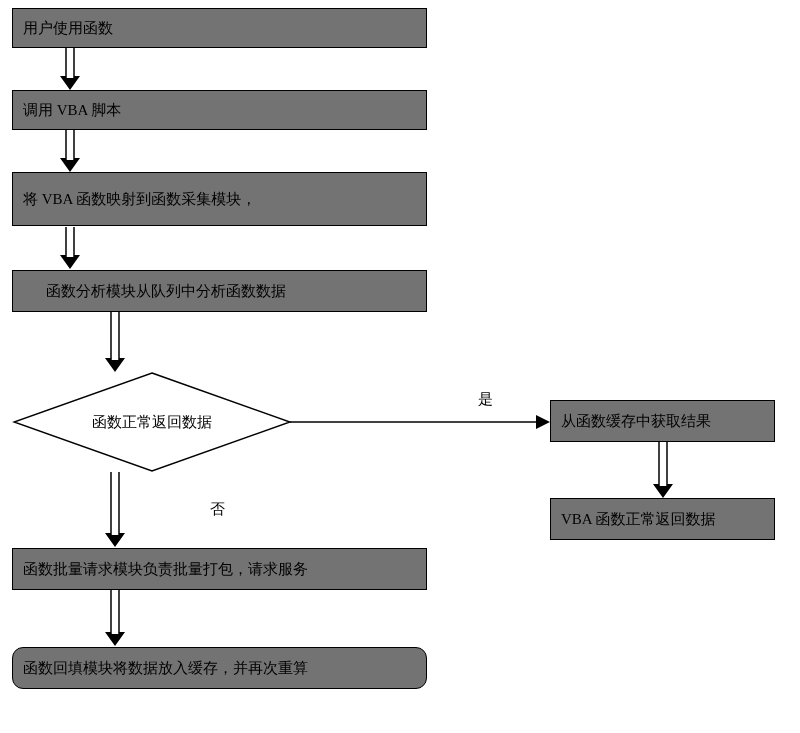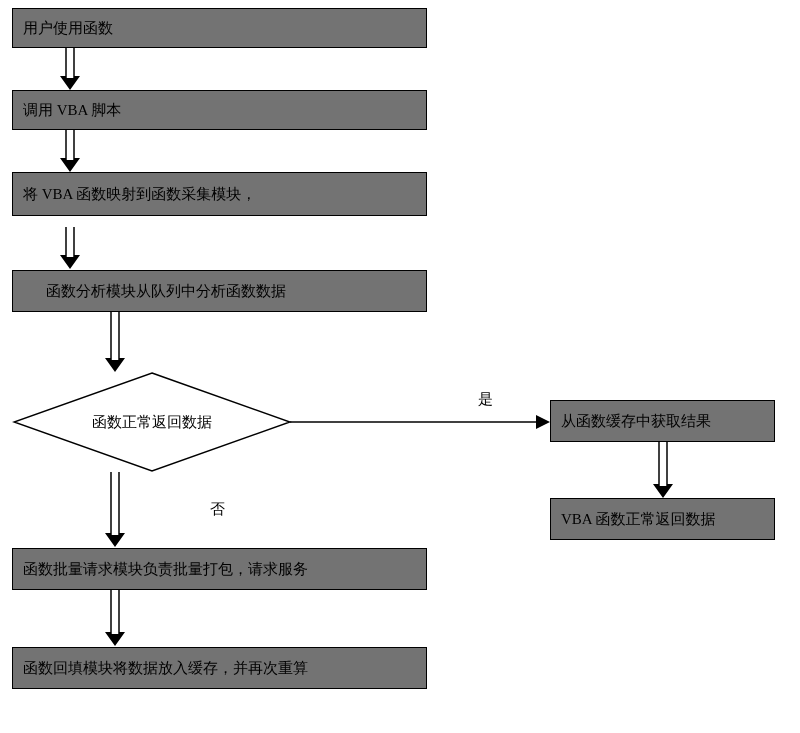--- a/index.html
+++ b/index.html
@@ -70,21 +70,21 @@
 </div>
 
 <div class="arrow" style="left:60px; top:130px;">
   <svg width="20" height="42">
     <line x1="6" y1="0" x2="6" y2="30" stroke="black" stroke-width="1.5"></line>
     <line x1="14" y1="0" x2="14" y2="30" stroke="black" stroke-width="1.5"></line>
     <polygon points="10,42 0,28 6,28 6,30 14,30 14,28 20,28" fill="black"></polygon>
   </svg>
 </div>
 
-<div class="box" style="left:12px; top:172px; width:415px; height:44px;">
+<div class="box" style="left:12px; top:172px; width:415px; height:54px;">
   <span>将 VBA 函数映射到函数采集模块，</span>
 </div>
 
 <div class="arrow" style="left:60px; top:227px;">
   <svg width="20" height="42">
     <line x1="6" y1="0" x2="6" y2="30" stroke="black" stroke-width="1.5"></line>
     <line x1="14" y1="0" x2="14" y2="30" stroke="black" stroke-width="1.5"></line>
     <polygon points="10,42 0,28 6,28 6,30 14,30 14,28 20,28" fill="black"></polygon>
   </svg>
 </div>
@@ -130,21 +130,21 @@
 </div>
 
 <div class="arrow" style="left:105px; top:590px;">
   <svg width="20" height="56">
     <line x1="6" y1="0" x2="6" y2="44" stroke="black" stroke-width="1.5"></line>
     <line x1="14" y1="0" x2="14" y2="44" stroke="black" stroke-width="1.5"></line>
     <polygon points="10,56 0,42 6,42 6,44 14,44 14,42 20,42" fill="black"></polygon>
   </svg>
 </div>
 
-<div class="box" style="left:12px; top:647px; width:415px; height:42px;">
+<div class="box" style="left:12px; top:647px; width:415px; height:42px;border-radius:11px;">
   <span>函数回填模块将数据放入缓存，并再次重算</span>
 </div>
 
 <div class="box" style="left:550px; top:400px; width:225px; height:42px;align-items:center;">
   <span>从函数缓存中获取结果</span>
 </div>
 
 <div class="arrow" style="left:653px; top:442px;">
   <svg width="20" height="56">
     <line x1="6" y1="0" x2="6" y2="44" stroke="black" stroke-width="1.5"></line>

